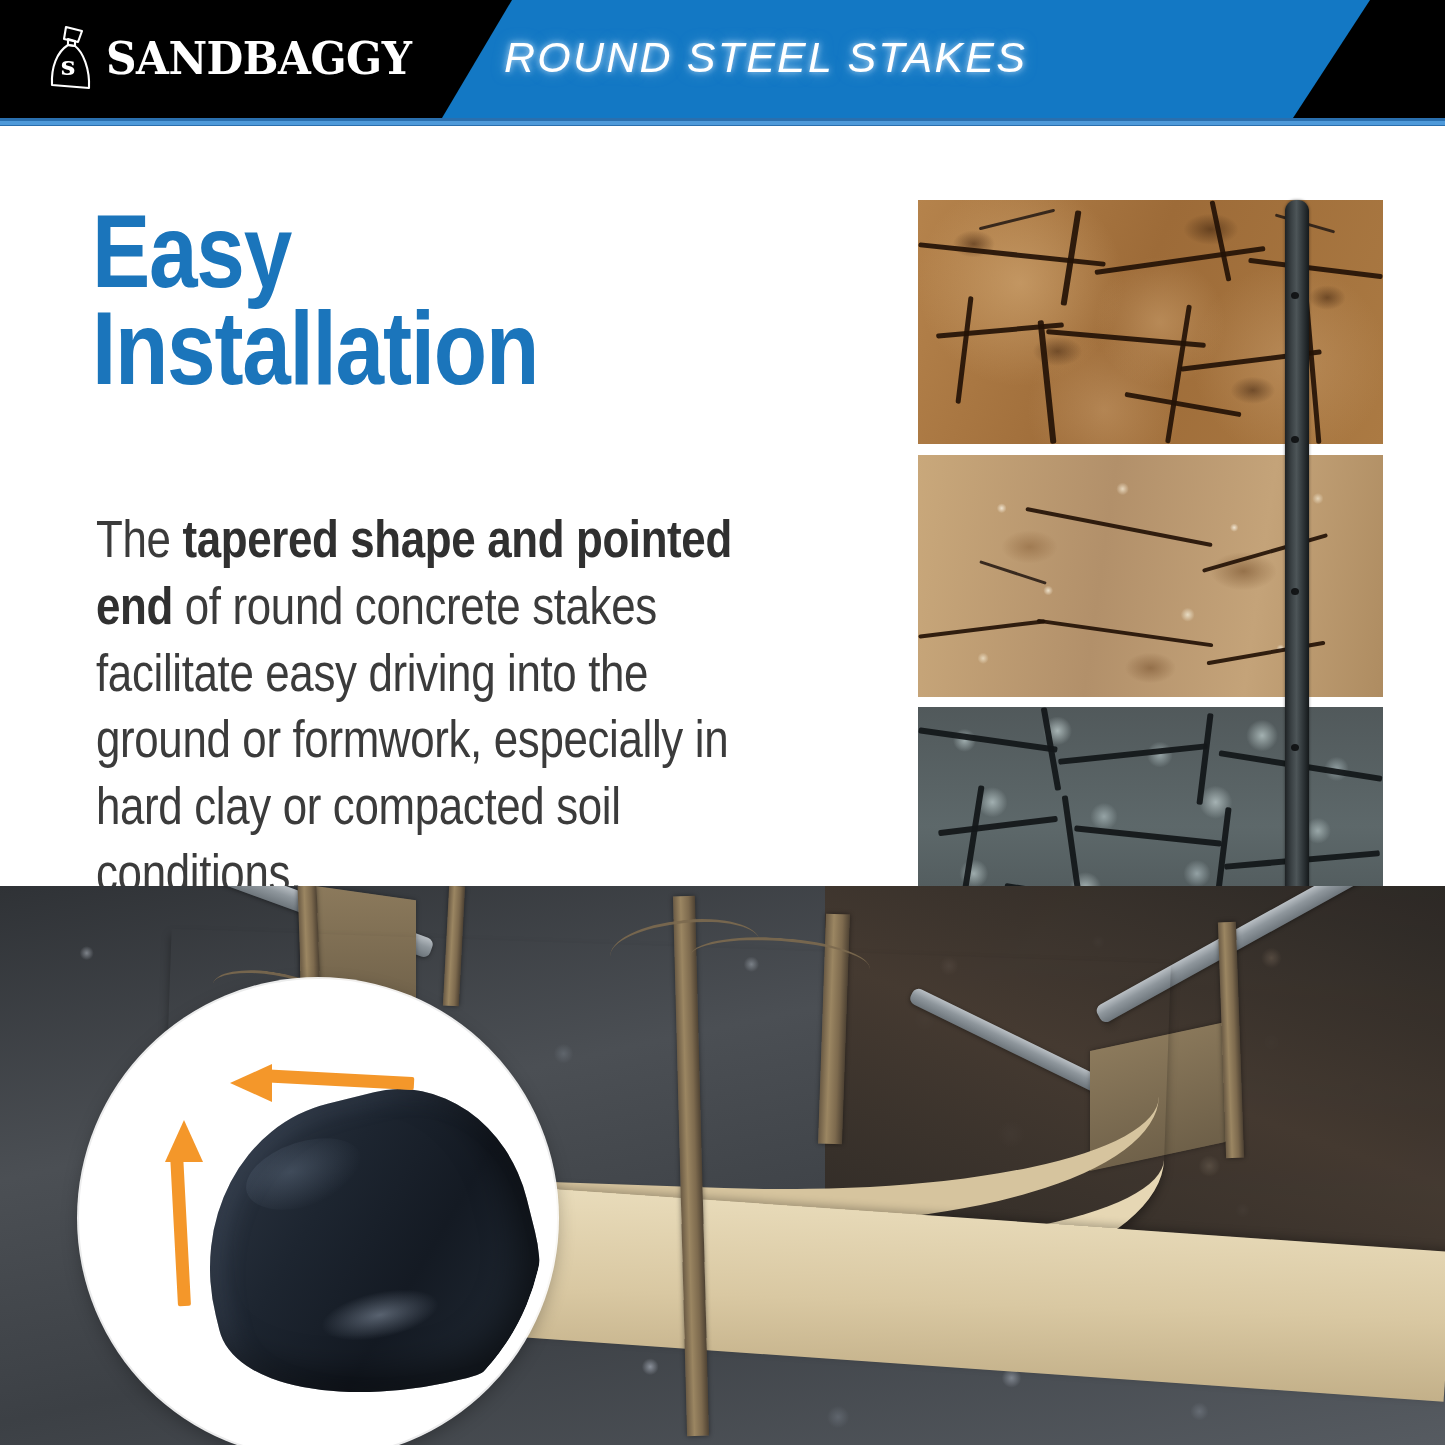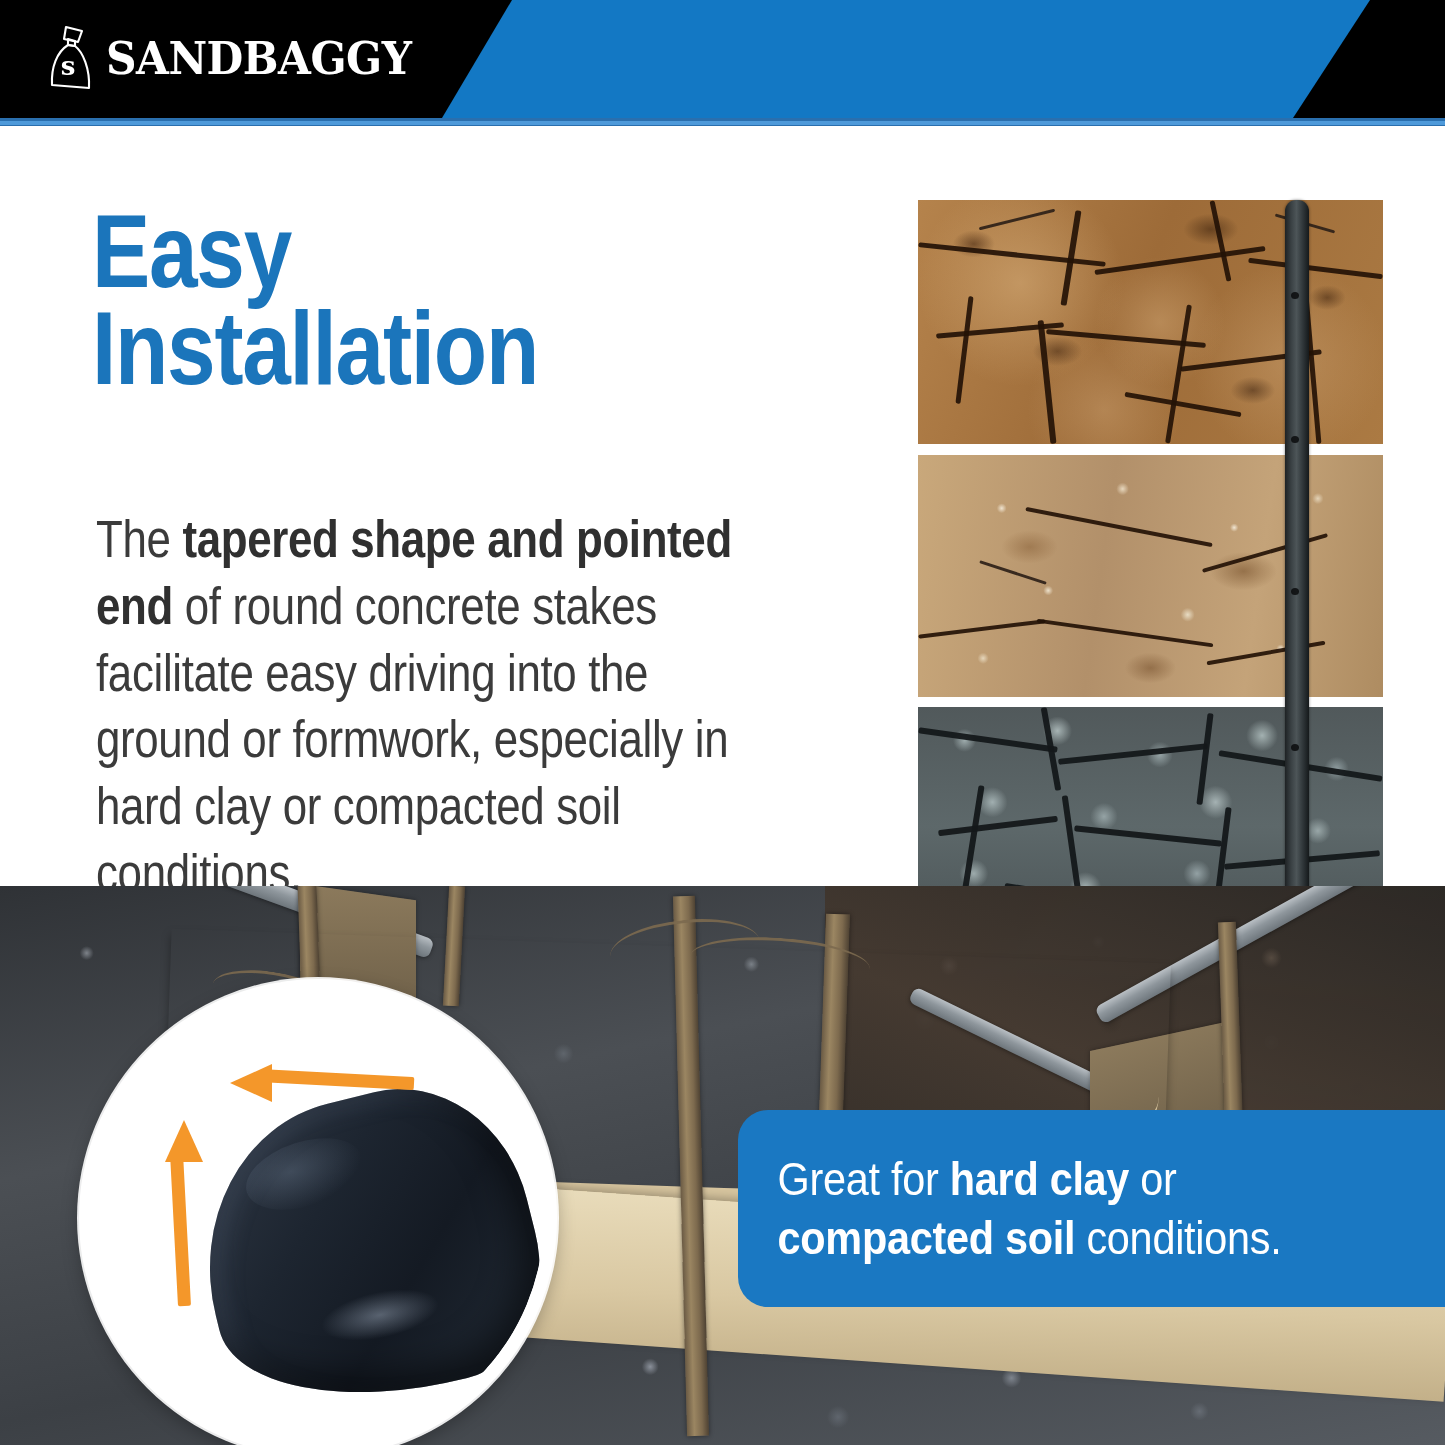--- a/index.html
+++ b/index.html
@@ -486,20 +486,21 @@
         <svg width="46" height="66" viewBox="0 0 46 66" aria-hidden="true">
           <path d="M18 2 L34 6 L30 17 L16 14 Z" fill="none" stroke="#ffffff" stroke-width="2.1" stroke-linejoin="round"></path>
           <path d="M20 14 L27 16 L27 21 L20 20 Z" fill="none" stroke="#ffffff" stroke-width="2.1" stroke-linejoin="round"></path>
           <path d="M20 20 C9 27, 3 42, 4 60 L41 63 C42 44, 35 27, 27 21 Z" fill="none" stroke="#ffffff" stroke-width="2.1" stroke-linejoin="round"></path>
           <text x="20" y="50" font-family="DejaVu Serif, serif" font-size="26" font-weight="700" fill="#ffffff" text-anchor="middle">s</text>
         </svg>
       </div>
       <div id="logo-wordmark">SANDBAGGY</div>
     </div>
 
+    <div id="header-title">ROUND STEEL STAKES</div>
   </div>
   <div id="header-underline"></div>
   <div id="header-underline-inner"></div>
 
   <div id="headline">
     <span class="hl-line">Easy</span>
     <span class="hl-line">Installation</span>
   </div>
 
   <p id="body-copy"><span>The </span><b>tapered shape and pointed end</b><span> of round concrete stakes facilitate easy driving into the ground or formwork, especially in hard clay or compacted soil conditions.</span></p>
@@ -601,17 +602,14 @@
         <div class="shaft"></div>
         <div class="head"></div>
       </div>
       <div class="arrow-v">
         <div class="shaft"></div>
         <div class="head"></div>
       </div>
     </div>
   </div>
 
-  <div id="callout">
-    <p id="callout-text"><span>Great for </span><b>hard clay</b><span> or </span><b>compacted soil</b><span> conditions.</span></p>
-  </div>
 
 </div>
 
 </body></html>

